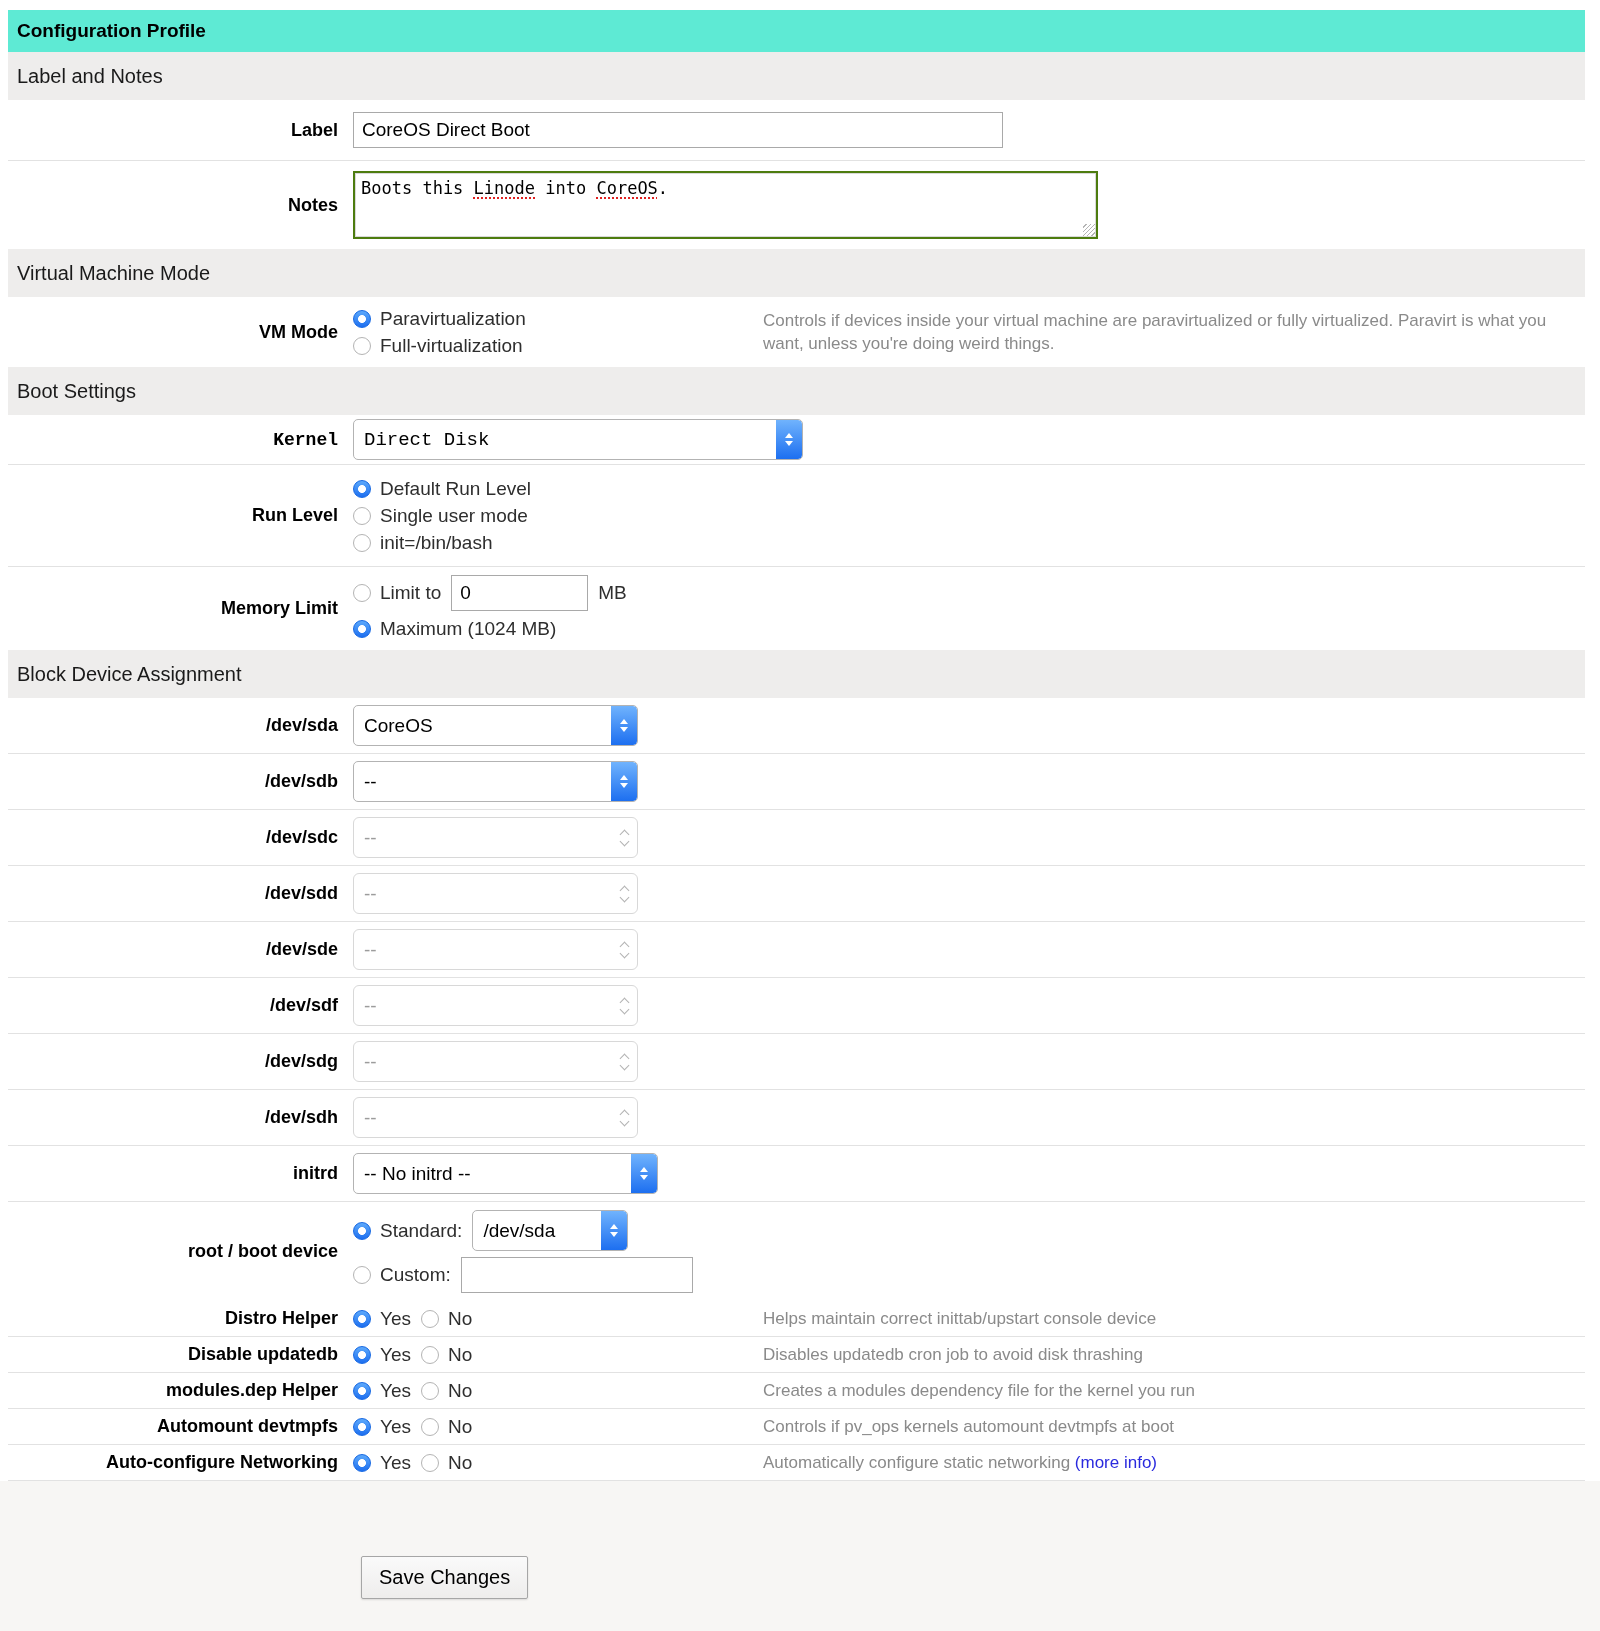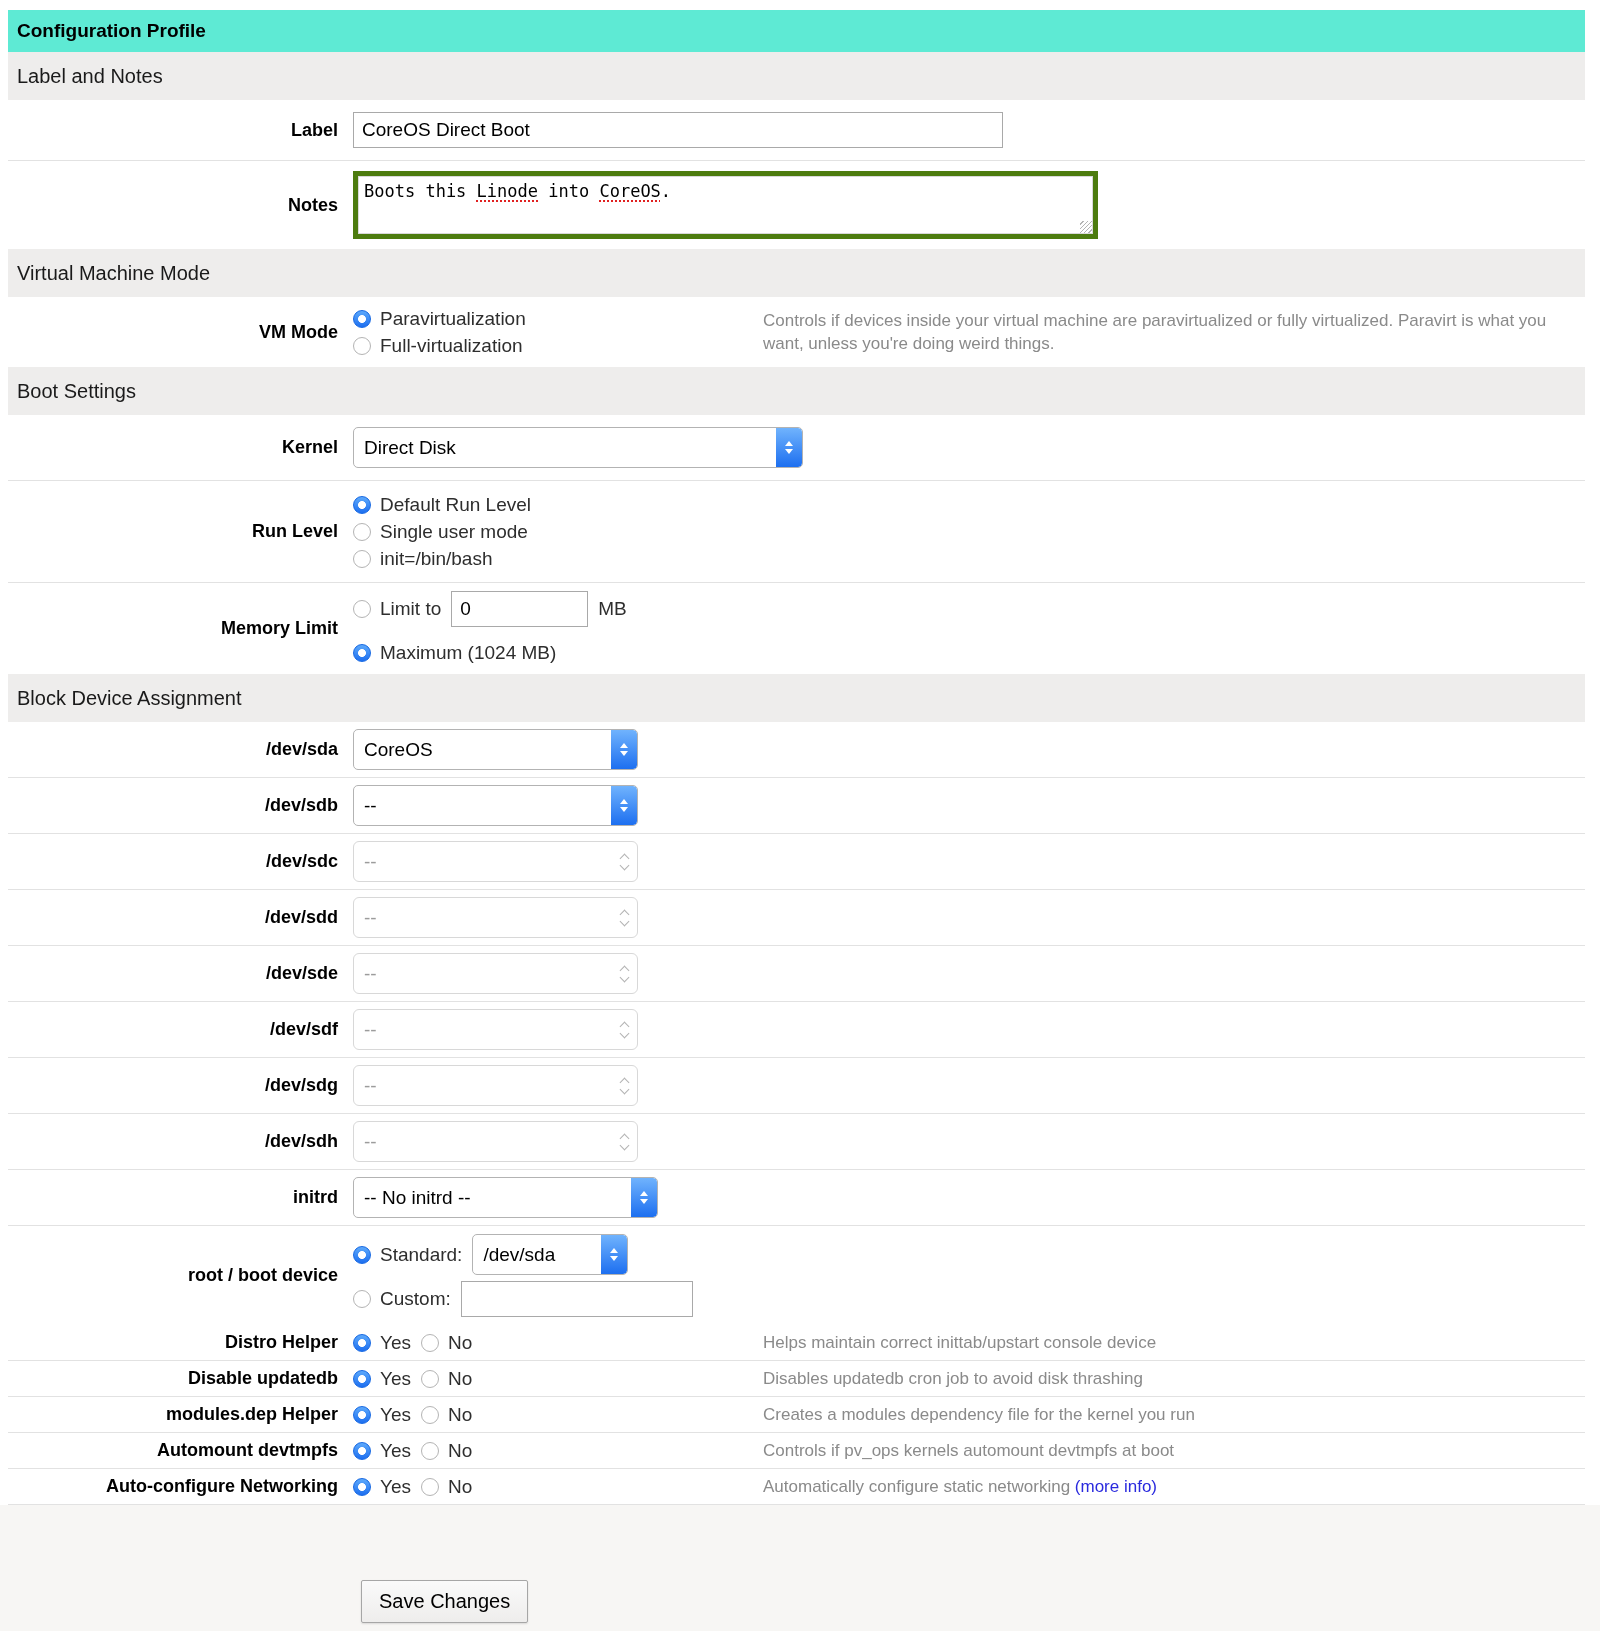--- a/index.html
+++ b/index.html
@@ -30,42 +30,42 @@
   }
   .ctl { margin-left:15px; width:400px; flex:none; }
   .ctl.wide { width:auto; flex:1; }
   .help { flex:1; padding-left:10px; font-size:17px; color:#8a8a8a; line-height:23px; }
   .help.top { align-self:flex-start; padding-top:4px; }
 
   
   .row-label    { padding:12px 0; }
   .row-notes    { padding:10px 0; }
   .row-vm       { padding:8px 0; }
-  .row-kernel   { padding:12px 0; }
+  .row-kernel   { padding:4px 0;font-family:Liberation Mono, monospace; }
   .row-runlevel { padding:10px 0; }
   .row-memory   { padding:8px 0; }
   .row-dev      { padding:7px 0; }
   .row-root     { padding:8px 0; }
   .row-helper   { padding:4px 0; }
 
   input.text {
     font-family:"Liberation Sans", sans-serif;
     font-size:19px; color:#000;
     border:1px solid #a9a9a9; background:#fff;
     height:36px; padding:0 8px; outline:none;
   }
   .label-input { width:650px; }
   .limit-input { width:137px; height:38px; }
   .custom-input { width:232px; height:34px; border-color:#c0c0c0; }
 
   
   .textarea {
     position:relative;
     width:745px; height:68px;
-    border:5px solid #4d7c0f; box-shadow:0 0 0 1px #d9d9d9 inset;
+    border:2px solid #4d7c0f; box-shadow:0 0 0 1px #d9d9d9 inset;
     background:#fff; padding:4px 6px;
     font-family:"DejaVu Sans Mono", monospace;
     font-size:17px; line-height:22px; color:#000;
     overflow:hidden;
   }
   .textarea::after {
     content:""; position:absolute; right:1px; bottom:1px; width:12px; height:12px;
     background:repeating-linear-gradient(135deg, transparent 0 2px, #b5b5b5 2px 3px);
   }
   .misspelled {
@@ -218,21 +218,21 @@
           <span class="radio"></span>
           <span>init=/bin/bash</span>
         </label>
       </div>
     </div>
   </div>
 
   <div class="row row-memory">
     <div class="lbl">Memory Limit</div>
     <div class="ctl wide">
-      <div class="radio-stack" style="gap:12px;">
+      <div class="radio-stack" style="gap:4px;">
         <div class="inline">
           <label class="radio-line">
             <span class="radio"></span>
             <span>Limit to</span>
           </label>
           <input class="text limit-input" type="text" value="0" style="">
           <span class="unit">MB</span>
         </div>
         <label class="radio-line">
           <span class="radio on"></span>

